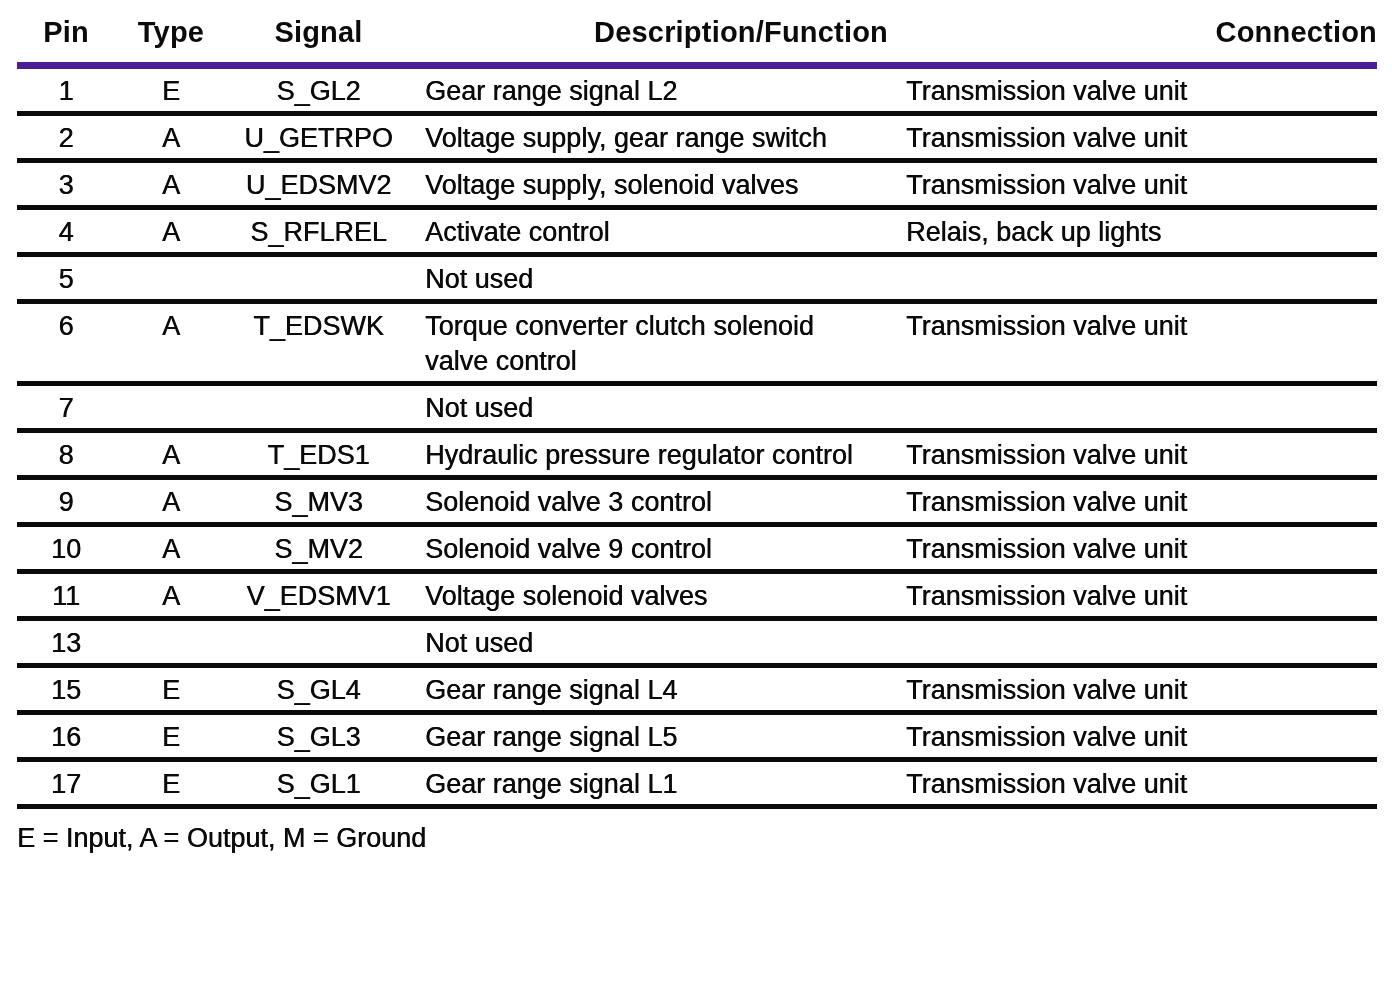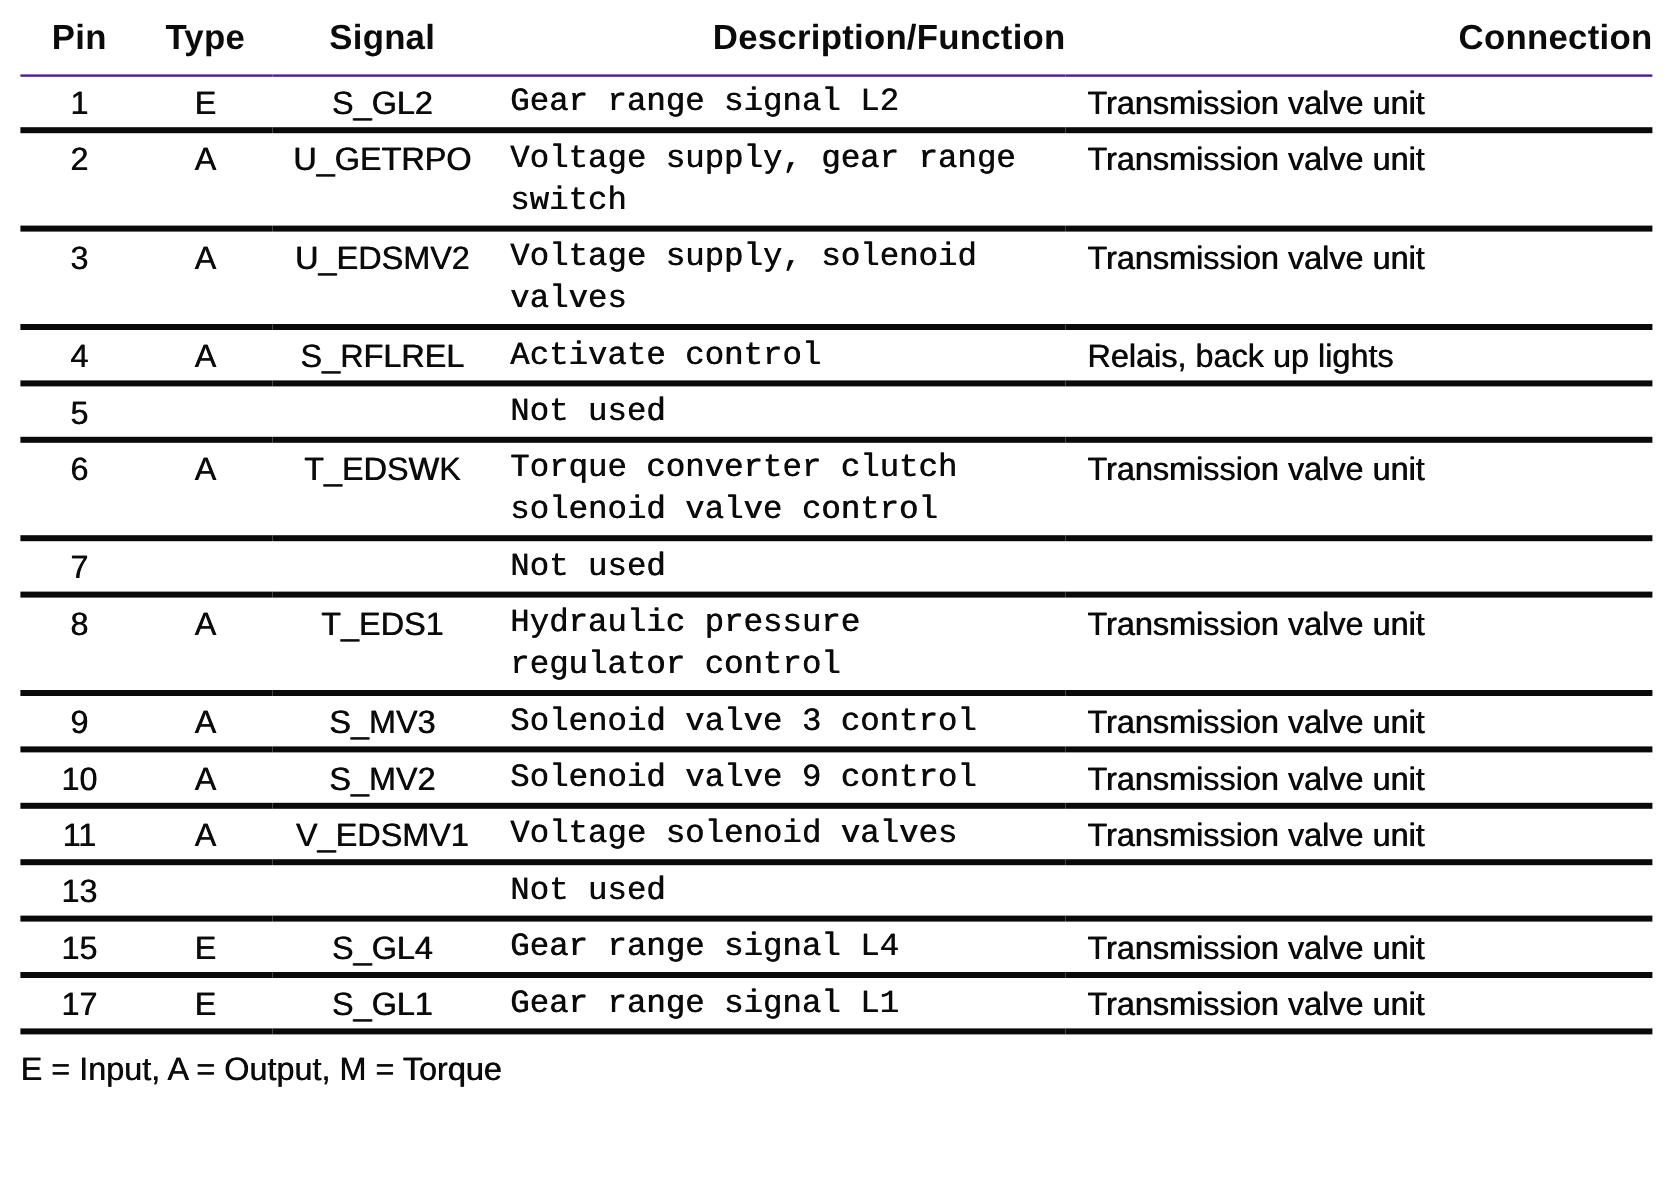--- a/index.html
+++ b/index.html
@@ -22,21 +22,21 @@
     table-layout: fixed;
     width: 1360px;
   }
   col.c-pin    { width: 98px; }
   col.c-type   { width: 112px; }
   col.c-signal { width: 183px; }
   col.c-desc   { width: 478px; }
   col.c-conn   { width: auto; }
 
   thead tr {
-    border-bottom: 2px solid #4c1d95;
+    border-bottom: 7px solid #4c1d95;
   }
   thead th {
     font-size: 29px;
     font-weight: bold;
     line-height: 36px;
     padding: 8px 0 12px 0;
     text-align: center;
     letter-spacing: 0.2px;
     vertical-align: top;
     white-space: nowrap;
@@ -59,21 +59,20 @@
     text-shadow: 0.5px 0 0 currentColor;
   }
   td.t-pin, td.t-type, td.t-signal {
     text-align: center;
     white-space: nowrap;
   }
   td.t-desc {
     text-align: left;
     padding-left: 15px;
     padding-right: 14px;
-    font-family: Liberation Mono, monospace;
   }
   td.t-conn {
     text-align: left;
     padding-left: 18px;
     white-space: nowrap;
   }
   .legend {
     font-size: 27px;
     line-height: 34px;
     margin-top: 12px;
@@ -203,26 +202,33 @@
 
 
     <tr>
       <td class="t-pin">15</td>
       <td class="t-type">E</td>
       <td class="t-signal">S_GL4</td>
       <td class="t-desc">Gear range signal L4</td>
       <td class="t-conn">Transmission valve unit</td>
     </tr>
 
+    <tr>
+      <td class="t-pin">16</td>
+      <td class="t-type">E</td>
+      <td class="t-signal">S_GL3</td>
+      <td class="t-desc">Gear range signal L5</td>
+      <td class="t-conn">Transmission valve unit</td>
+    </tr>
 
     <tr>
       <td class="t-pin">17</td>
       <td class="t-type">E</td>
       <td class="t-signal">S_GL1</td>
       <td class="t-desc">Gear range signal L1</td>
       <td class="t-conn">Transmission valve unit</td>
     </tr>
   </tbody>
   </table>
 
-  <div class="legend">E = Input, A = Output, M = Torque</div>
+  <div class="legend">E = Input, A = Output, M = Ground</div>
 
 </div>
 
 </body></html>

